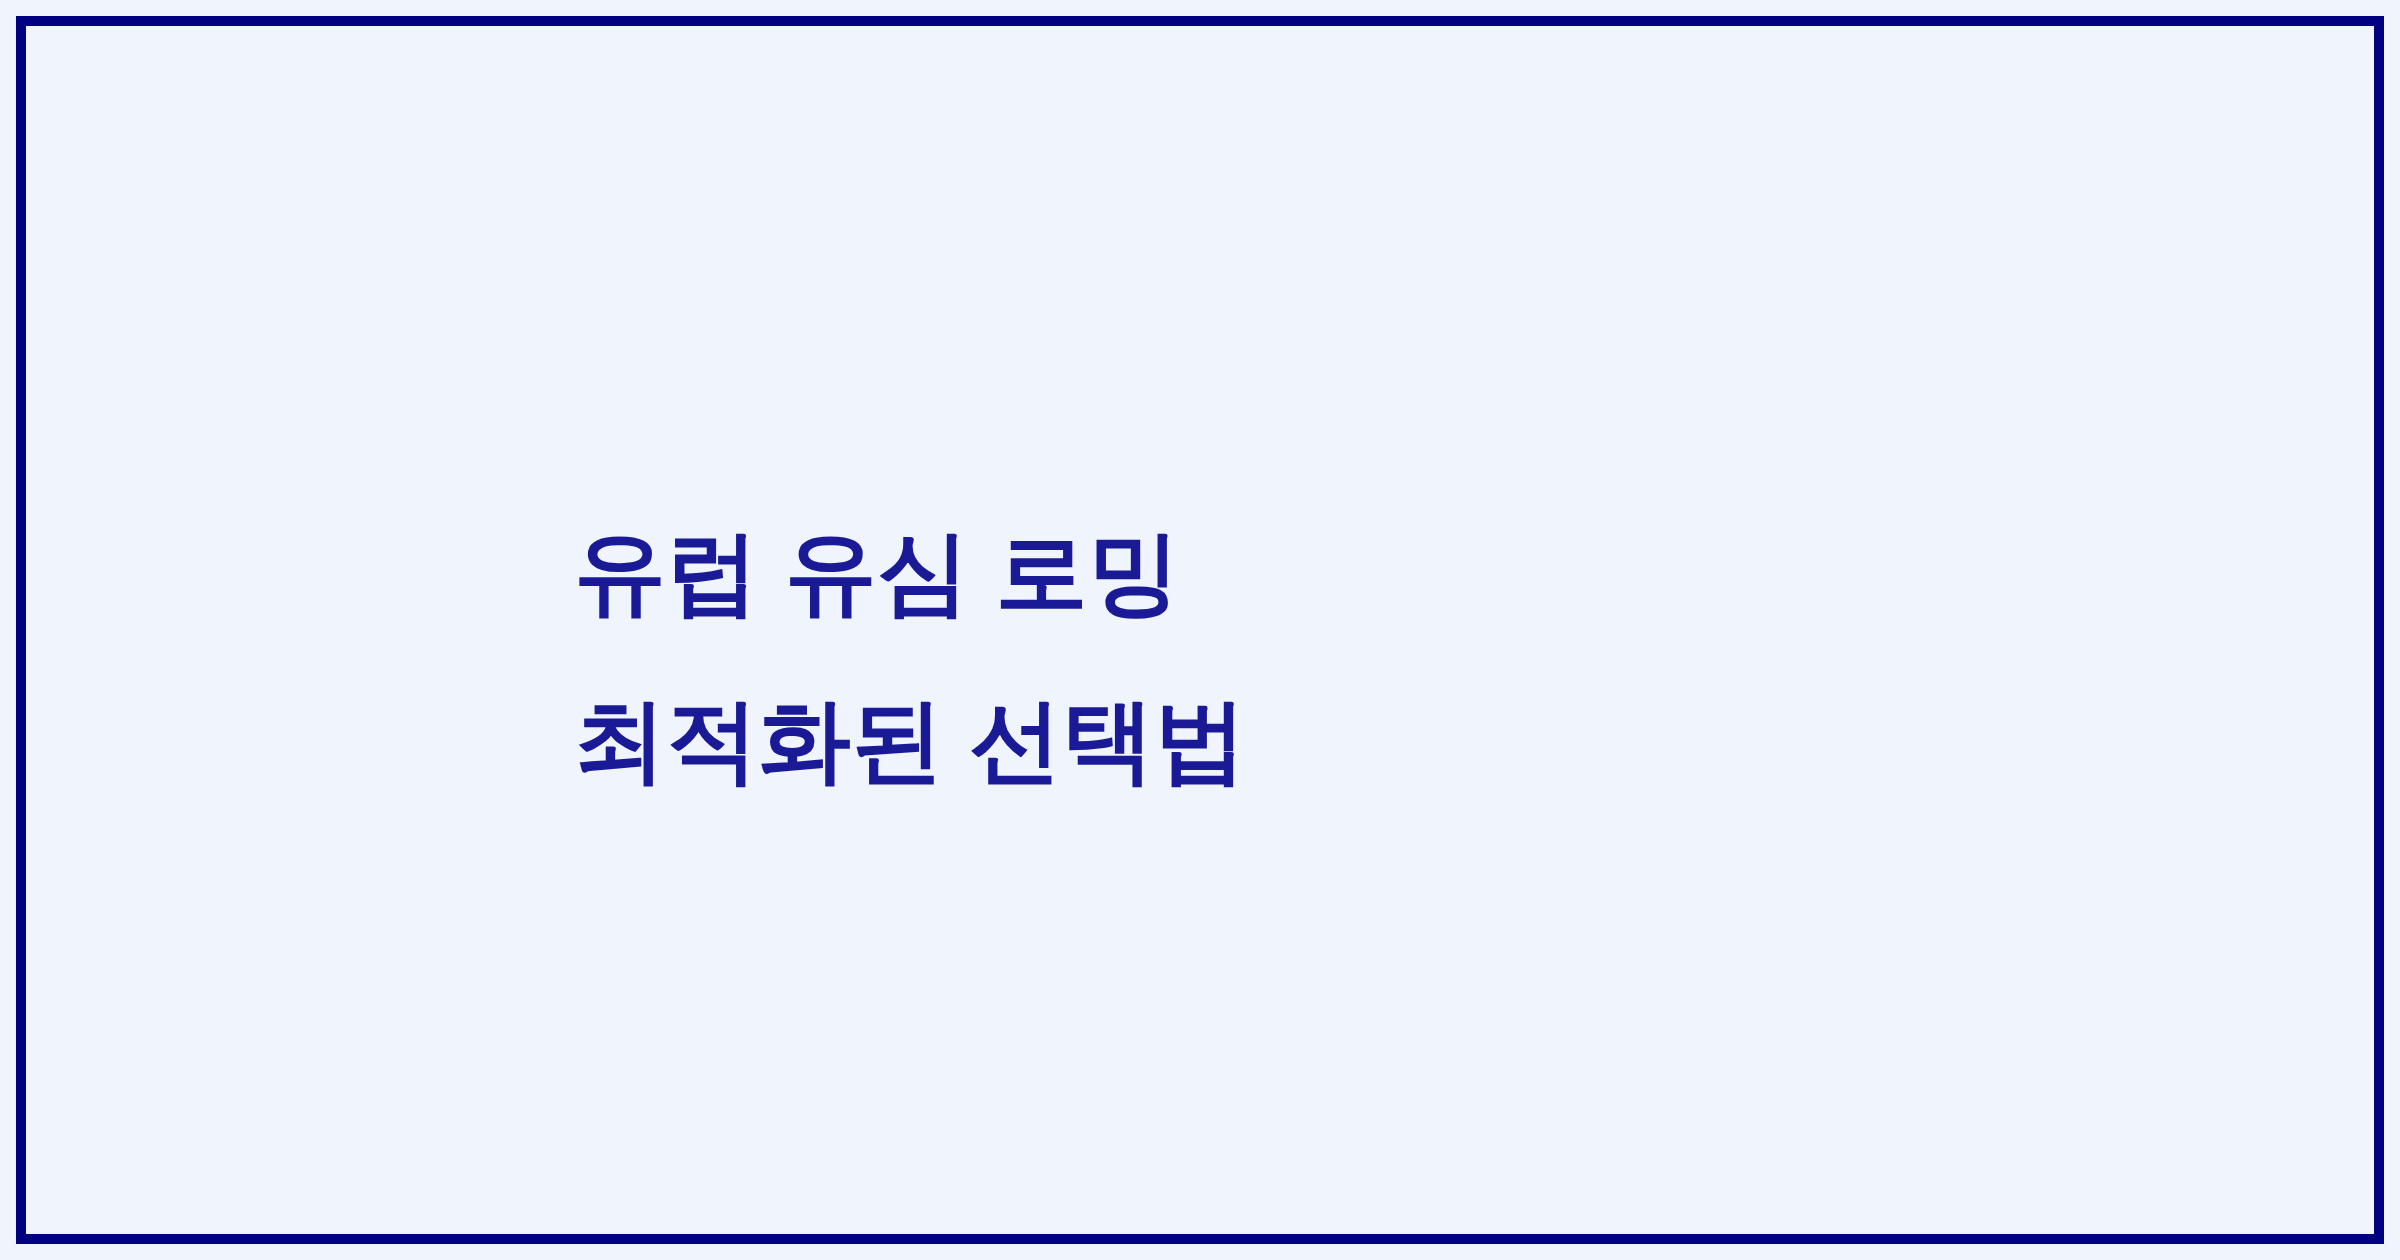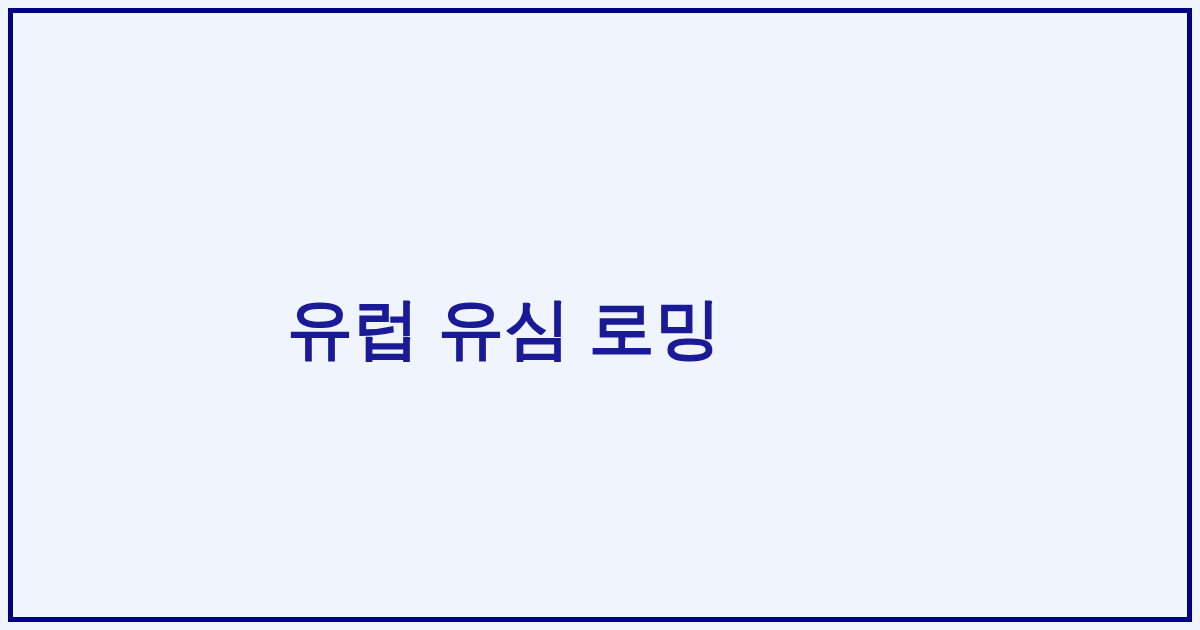--- a/index.html
+++ b/index.html
@@ -43,36 +43,37 @@
     flex-direction: column;
     justify-content: center;
     align-items: flex-start;
     box-sizing: border-box;
   }
 
   .title-line {
     display: block;
     color: #1a1a96;
     font-family: "Liberation Sans", "DejaVu Sans", sans-serif;
-    font-size: 66px;
+    font-size: 46px;
     font-weight: 700;
     line-height: 84px;
     letter-spacing: 0.2px;
     white-space: nowrap;
     text-align: left;
     margin: 0;
     padding: 0;
   }
 </style>
 </head>
 <body>
 
 <div id="card">
 
   <div id="card-frame">
 
     <div id="title-block">
       <span class="title-line">유럽 유심 로밍</span>
+      <span class="title-line">최적화된 선택법</span>
     </div>
 
   </div>
 
 </div>
 
 </body></html>

